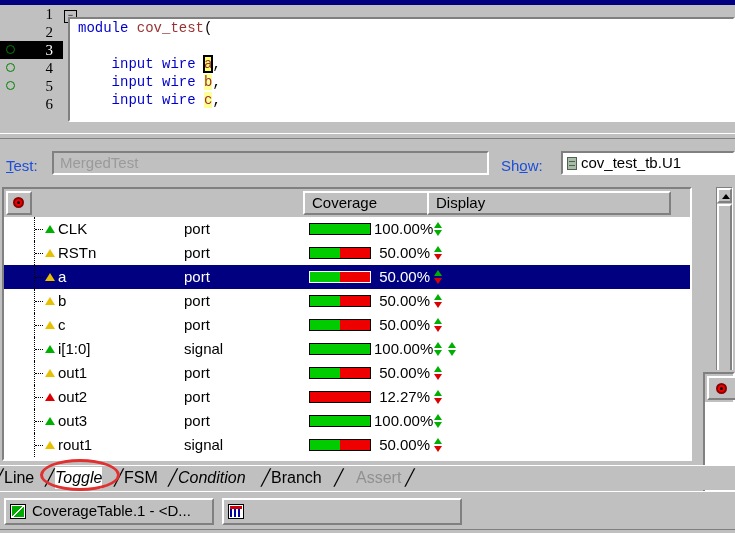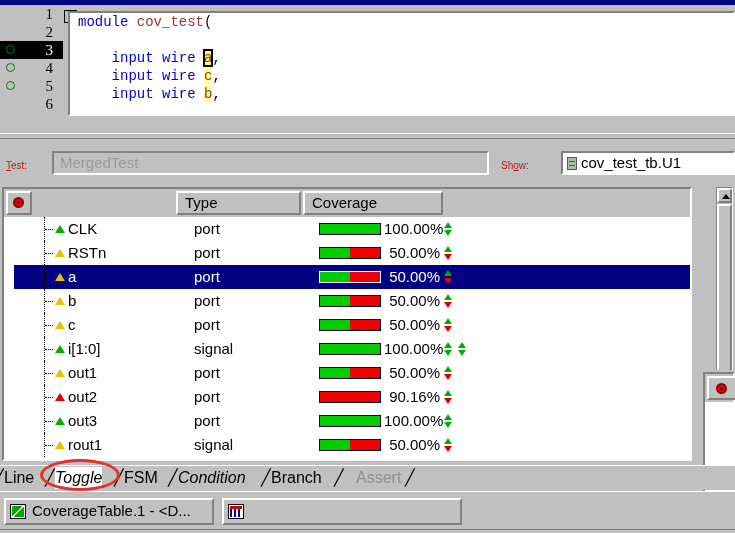--- a/index.html
+++ b/index.html
@@ -9,57 +9,57 @@
   
   .titlestrip{position:absolute;left:0;top:0;width:735px;height:5px;background:#000080;}
 
   
   .editor{position:absolute;left:0;top:5px;width:735px;height:105px;background:#c0c0c0;}
   .gutter{position:absolute;left:0;top:0;width:63px;height:105px;background:#c0c0c0;}
   .gutline{position:relative;height:18px;line-height:18px;font-family:"Liberation Serif",serif;font-size:15px;color:#000;text-align:right;padding-right:10px;box-sizing:border-box;}
   .gutline.cur{background:#000;color:#fff;}
   .covdot{position:absolute;left:6px;top:4px;width:9px;height:9px;border:1.6px solid #008000;border-radius:50%;box-sizing:border-box;background:transparent;}
   .foldbox{position:absolute;left:64px;top:5px;width:11px;height:11px;border:1px solid #000;background:#c0c0c0;font-size:9px;line-height:9px;text-align:center;color:#000;font-family:"Liberation Sans",sans-serif;}
-  .codepane{position:absolute;left:68px;top:6px;width:667px;height:105px;background:#fff;border:2px solid;border-color:#808080 #fff #fff #808080;box-sizing:border-box;overflow:hidden;}
+  .codepane{position:absolute;left:68px;top:12px;width:667px;height:105px;background:#fff;border:2px solid;border-color:#808080 #fff #fff #808080;box-sizing:border-box;overflow:hidden;}
   .codeline{height:18px;line-height:18px;font-family:"Liberation Mono",monospace;font-size:14px;white-space:pre;padding-left:8px;}
   .kw{color:#0000cc;}
   .id{color:#993333;}
   .pn{color:#000;}
   .hl{background:#ffff99;color:#993333;}
   .hl.boxed{outline:2px solid #000;outline-offset:-1px;background:#ffff66;}
 
   
   .pathrow{position:absolute;left:0;top:110px;width:735px;height:22px;background:#c0c0c0;}
   .pathbox{position:absolute;left:70px;top:0px;width:665px;height:21px;background:#c0c0c0;border:1px solid;border-color:#808080 #fff #fff #808080;box-sizing:border-box;font-size:14px;line-height:19px;padding-left:5px;color:#000;white-space:nowrap;overflow:hidden;}
 
   
   .sep{position:absolute;left:0;top:133px;width:735px;height:4px;background:#c0c0c0;border-top:1px solid #fff;border-bottom:1px solid #808080;}
 
   
   .filterbar{position:absolute;left:0;top:143px;width:735px;height:38px;background:#c0c0c0;}
-  .lbl{position:absolute;font-size:10px;color:#b91c1c;line-height:20px;}
+  .lbl{position:absolute;font-size:15px;color:#1d4ed8;line-height:20px;}
   .lbl u{text-decoration:underline;}
   .testfield{position:absolute;left:52px;top:8px;width:437px;height:24px;background:#c0c0c0;border:2px solid;border-color:#808080 #fff #fff #808080;box-sizing:border-box;color:#9a9a9a;font-size:15px;line-height:20px;padding-left:6px;white-space:nowrap;overflow:hidden;}
   .showfield{position:absolute;left:561px;top:8px;width:174px;height:24px;background:#fff;border:2px solid;border-color:#808080 #fff #fff #808080;box-sizing:border-box;color:#000;font-size:15px;line-height:20px;padding-left:18px;white-space:nowrap;overflow:hidden;}
   .chipicon{position:absolute;left:4px;top:4px;width:10px;height:13px;background:#a8bda8;border:1px solid #506050;box-sizing:border-box;}
   .chipicon:before,.chipicon:after{content:"";position:absolute;left:1px;width:6px;height:1px;background:#506050;}
   .chipicon:before{top:3px;}
   .chipicon:after{top:7px;}
 
   
   .tablewrap{position:absolute;left:0;top:185px;width:735px;height:278px;background:#c0c0c0;}
   .tablemain{position:absolute;left:2px;top:2px;width:690px;height:274px;border:2px solid;border-color:#808080 #fff #fff #808080;box-sizing:border-box;background:#fff;}
   .thead{position:absolute;left:0;top:0;width:100%;height:28px;background:#c0c0c0;}
   .th{position:absolute;top:2px;height:24px;background:#c0c0c0;border:2px solid;border-color:#fff #808080 #808080 #fff;box-sizing:border-box;font-size:15px;line-height:20px;color:#000;padding-left:7px;overflow:hidden;white-space:nowrap;}
   .reddot{position:absolute;width:11px;height:11px;border-radius:50%;background:#ee0000;border:2px solid #880000;box-sizing:border-box;}
   .reddot:after{content:"";position:absolute;left:2px;top:2px;width:3px;height:3px;border-radius:50%;background:#000;}
   .sortglyph2{position:absolute;right:6px;top:3px;font-size:16px;color:#fff;line-height:16px;}
 
   .tbody{position:absolute;left:0;top:28px;width:100%;height:244px;background:#fff;overflow:hidden;}
-  .row{position:relative;height:24px;margin-left:10px;}
+  .row{position:relative;height:24px;}
   .row.sel{background:#000080;}
   .treedots{position:absolute;left:30px;top:0;width:1px;height:24px;border-left:1px dotted #000;}
   .treedash{position:absolute;left:31px;top:12px;width:8px;height:1px;border-top:1px dotted #000;}
   .tri{position:absolute;left:41px;top:8px;width:0;height:0;border-left:5px solid transparent;border-right:5px solid transparent;border-bottom:8px solid #00b000;}
   .varname{position:absolute;left:54px;top:0;height:24px;line-height:23px;font-size:15px;color:#000;white-space:nowrap;}
   .typename{position:absolute;left:180px;top:0;height:24px;line-height:23px;font-size:15px;color:#000;white-space:nowrap;}
   .bar{position:absolute;left:305px;top:6px;width:62px;height:12px;border:1px solid #000;box-sizing:border-box;background:#ee0000;overflow:hidden;}
   .bar .fill{height:100%;background:#00cc00;}
   .pct{position:absolute;left:370px;top:0;width:56px;height:24px;line-height:23px;font-size:15px;color:#000;text-align:right;white-space:nowrap;}
   .arrows{position:absolute;left:430px;top:0;height:24px;}
@@ -118,22 +118,22 @@
         <div class="gutline cur">3<span class="covdot"></span></div>
         <div class="gutline">4<span class="covdot"></span></div>
         <div class="gutline">5<span class="covdot"></span></div>
         <div class="gutline">6</div>
       </div>
     <div class="foldbox">−</div>
     <div class="codepane" id="codepane">
         <div class="codeline"><span class="kw">module </span><span class="id">cov_test</span><span class="pn">(</span></div>
         <div class="codeline">&nbsp;</div>
         <div class="codeline"><span class="kw">    input wire </span><span class="hl boxed">a</span><span class="pn">,</span></div>
+        <div class="codeline"><span class="kw">    input wire </span><span class="hl">b</span><span class="pn">,</span></div>
         <div class="codeline"><span class="kw">    input wire </span><span class="hl">c</span><span class="pn">,</span></div>
-        <div class="codeline"><span class="kw">    input wire </span><span class="hl">b</span><span class="pn">,</span></div>
         <div class="codeline">&nbsp;</div>
       </div>
   </div>
 
 
   <div class="sep"></div>
 
   <div class="filterbar">
     <span class="lbl" style="left:6px;top:13px;"><u>T</u>est:</span>
     <div class="testfield">MergedTest</div>
@@ -143,22 +143,22 @@
       <span>cov_test_tb.U1</span>
     </div>
   </div>
 
   <div class="tablewrap">
     <div class="tablemain">
       <div class="thead" id="thead">
           <div class="th" style="left: 2px; width: 26px;">
             <span class="reddot" style="left: 5px; top: 4px;"></span>
           </div>
-          <div class="th" style="left: 172px; width: 125px;"><span>Type</span></div>
           <div class="th" style="left: 299px; width: 140px;"><span>Coverage</span></div>
+          <div class="th" style="left: 423px; width: 244px;"><span>Display</span></div>
         </div>
       <div class="tbody" id="tbody">
           <div class="row">
             <span class="treedots"></span>
             <span class="treedash"></span>
             <span class="tri" style="border-bottom-color: rgb(0, 176, 0);"></span>
             <span class="varname">CLK</span>
             <span class="typename">port</span>
             <span class="bar">
               <span class="fill" style="display: block; width: 100%;"></span>
@@ -279,21 +279,21 @@
           </div>
           <div class="row">
             <span class="treedots"></span>
             <span class="treedash"></span>
             <span class="tri" style="border-bottom-color: rgb(221, 0, 0);"></span>
             <span class="varname">out2</span>
             <span class="typename">port</span>
             <span class="bar">
               <span class="fill" style="display: block; width: 0%;"></span>
             </span>
-            <span class="pct">90.16%</span>
+            <span class="pct">12.27%</span>
             <span class="arrows">
               <span class="arrset" style="left: 0px;">
                 <span class="up" style="border-bottom-color: rgb(0, 176, 0);"></span>
                 <span class="dn" style="border-top-color: rgb(221, 0, 0);"></span>
               </span>
             </span>
           </div>
           <div class="row">
             <span class="treedots"></span>
             <span class="treedash"></span>

